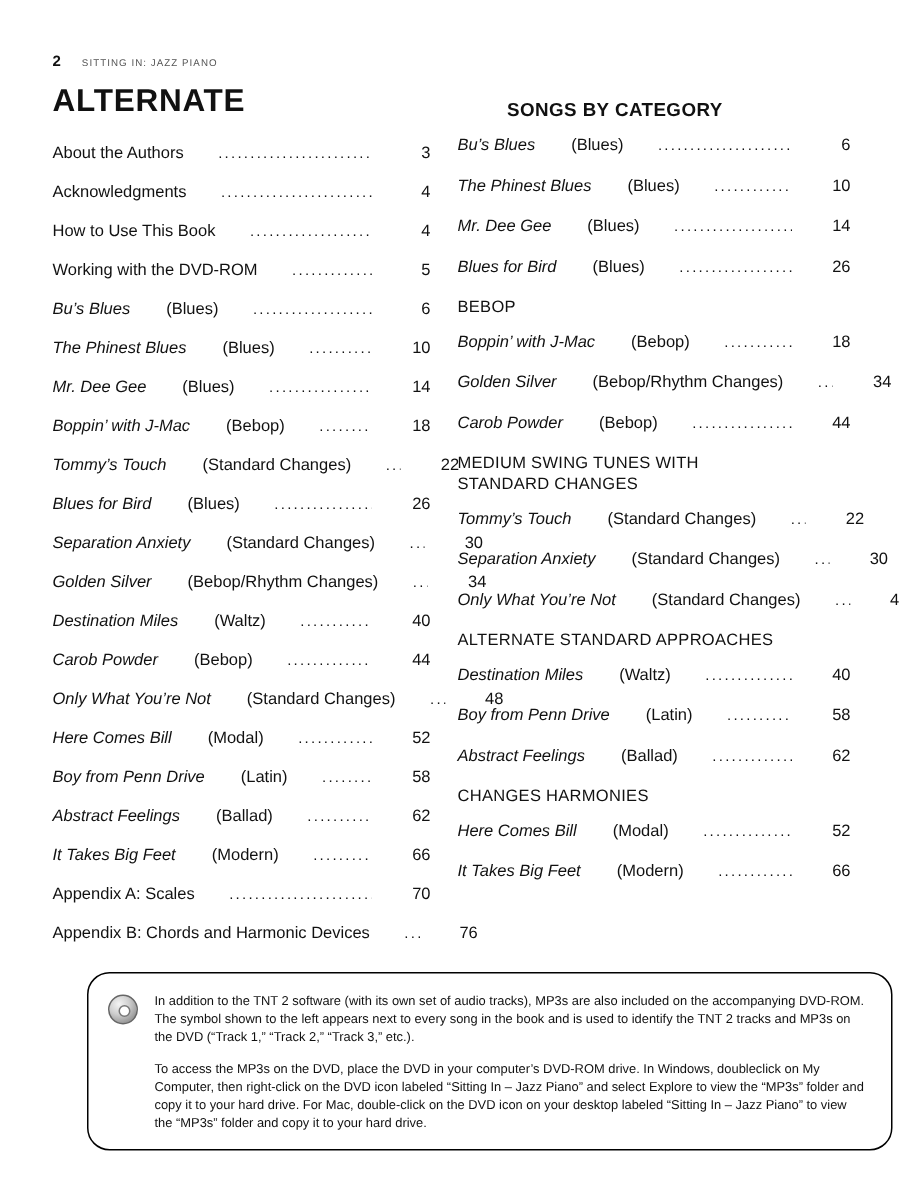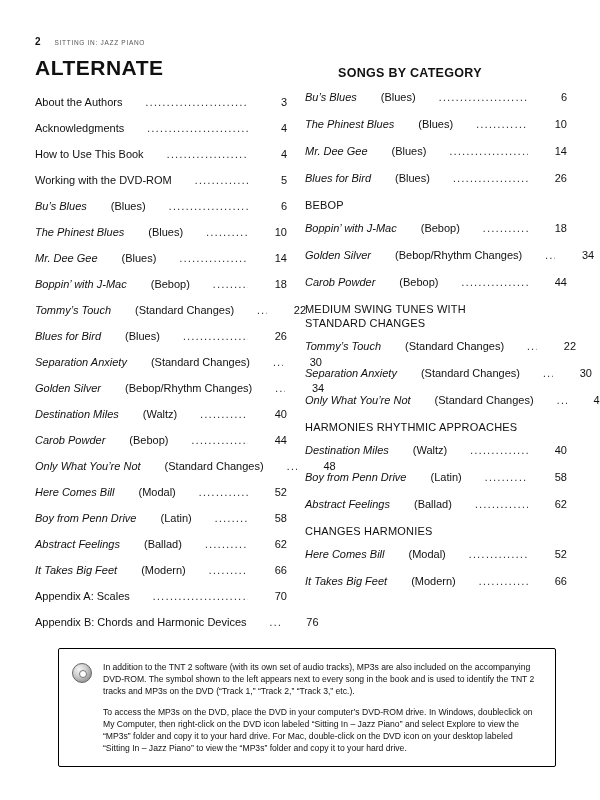--- a/index.html
+++ b/index.html
@@ -94,23 +94,23 @@
     min-width: 16px;
     text-align: right;
     white-space: nowrap;
   }
 
   
   .note-box {
     position: absolute;
     top: 648px;
     left: 58px;
-    width: 498px;
+    width: 537px;
     border: 1.2px solid #000;
-    border-radius: 2px;
+    border-radius: 15px;
     padding: 12px 16px 12px 44px;
     font-size: 8.6px;
     line-height: 1.42;
   }
   .note-paragraph + .note-paragraph { margin-top: 8px; }
   .cd-icon {
     position: absolute;
     left: 13px;
     top: 14px;
     width: 20px;
@@ -331,21 +331,21 @@
             <span class="toc-page">30</span>
           </div>
           <div class="toc-row cat-row">
             <span class="toc-title italic">Only What You’re Not</span>
             <span class="toc-qualifier">(Standard Changes)</span>
             <span class="dots"></span>
             <span class="toc-page">48</span>
           </div>
         </div>
         <div class="category-section">
-          <div class="category-name">HARMONIES RHYTHMIC APPROACHES</div>
+          <div class="category-name">ALTERNATE STANDARD APPROACHES</div>
           <div class="toc-row cat-row">
             <span class="toc-title italic">Destination Miles</span>
             <span class="toc-qualifier">(Waltz)</span>
             <span class="dots"></span>
             <span class="toc-page">40</span>
           </div>
           <div class="toc-row cat-row">
             <span class="toc-title italic">Boy from Penn Drive</span>
             <span class="toc-qualifier">(Latin)</span>
             <span class="dots"></span>

